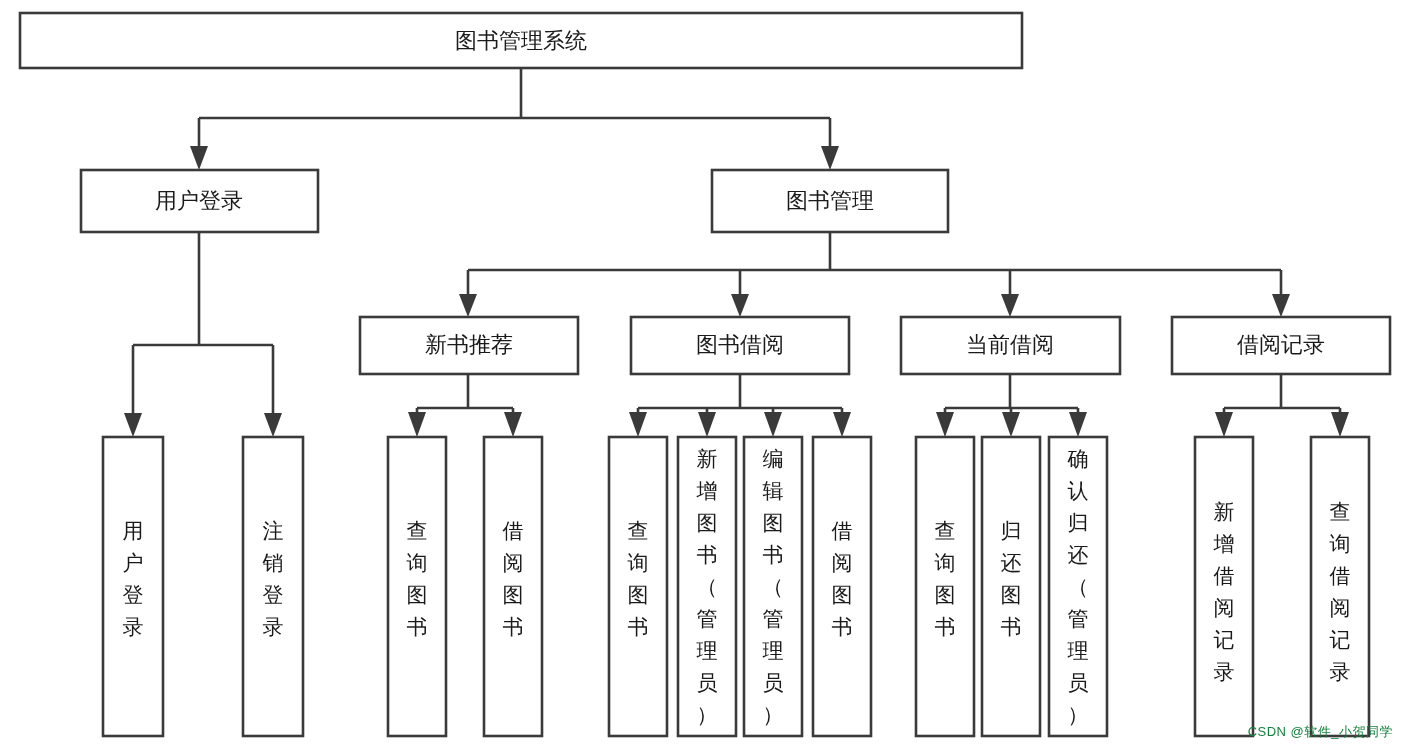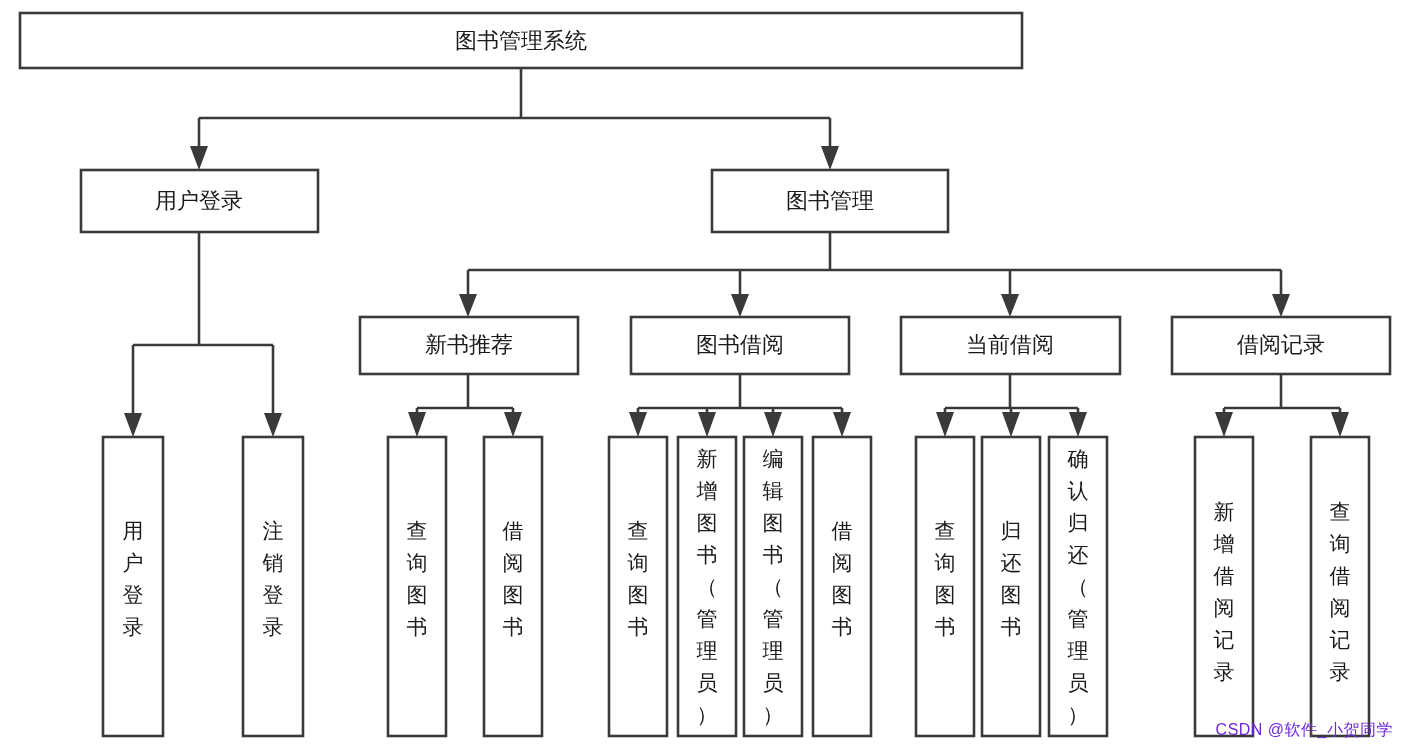--- a/index.html
+++ b/index.html
@@ -54,22 +54,22 @@
     font-size: 21px;
     fill: #1a1a1a;
     text-anchor: middle;
     white-space: pre;
   }
   .watermark-text {
     position: absolute;
     right: 12px;
     bottom: 6px;
     font-family: "Liberation Sans", "DejaVu Sans", sans-serif;
-    font-size: 16px;
-    color: #6d28d9;
+    font-size: 13px;
+    color: #15803d;
     letter-spacing: 0.5px;
     user-select: none;
     pointer-events: none;
     text-align: right;
   }
 </style>
 </head>
 <body>
 
 <div id="diagram-root">

